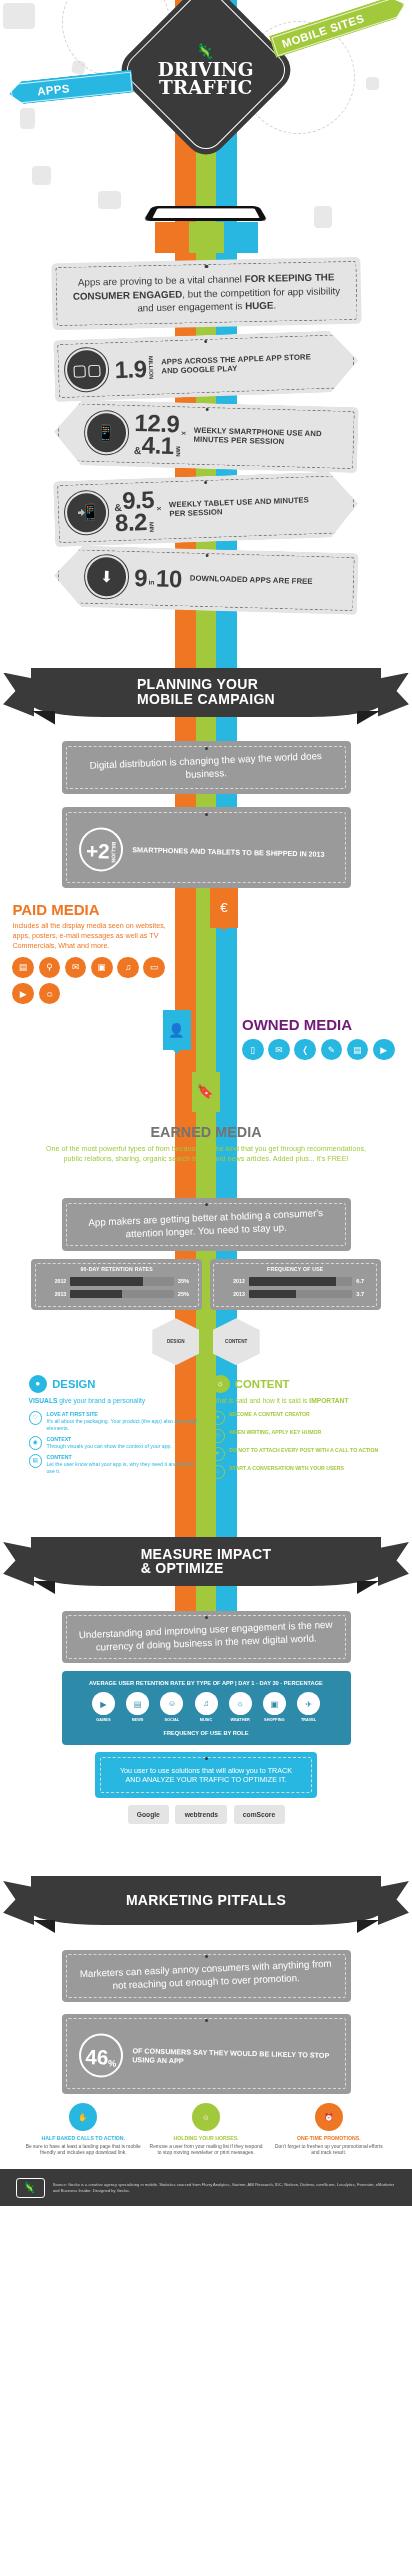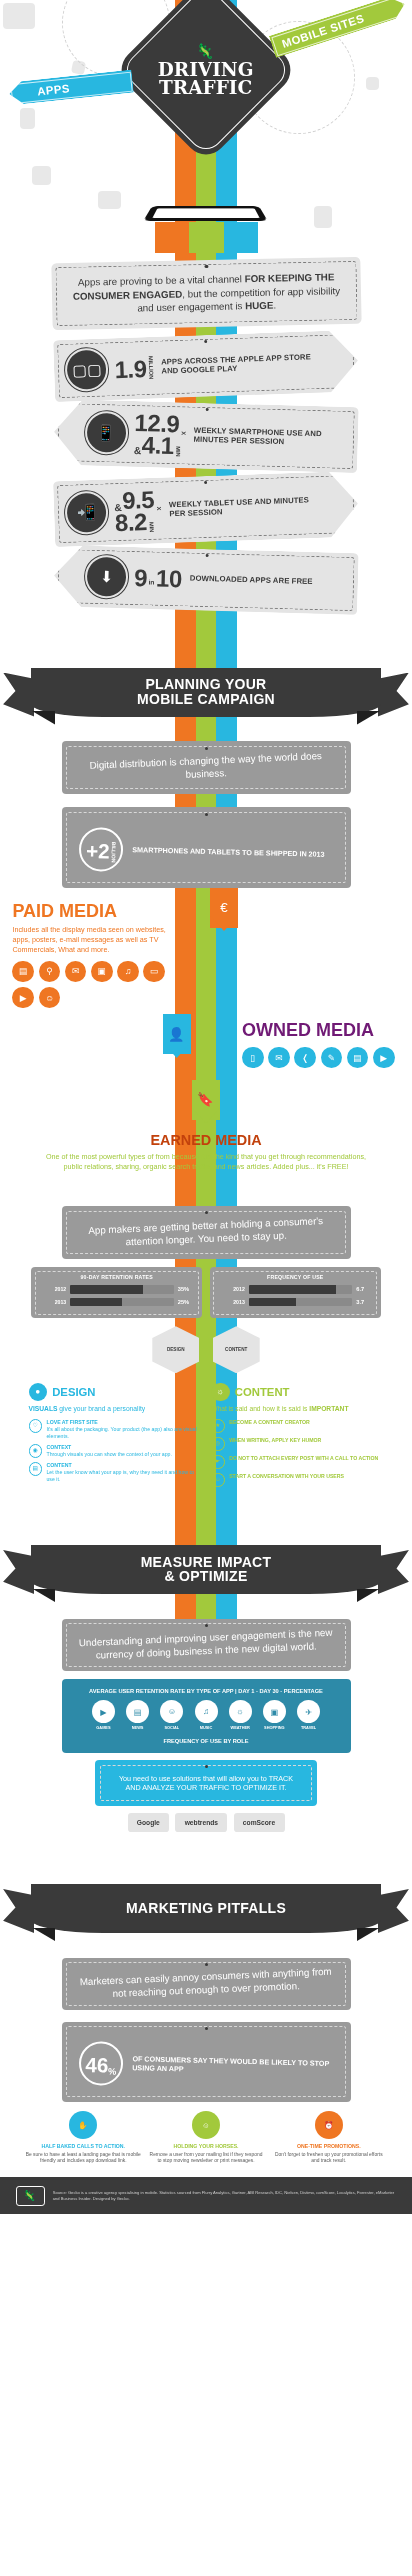--- a/index.html
+++ b/index.html
@@ -129,21 +129,21 @@
     letter-spacing: 0.1px; flex: 1;
   }
 
   
   .banner-wrap { position: relative; z-index: 6; height: 77px; margin: 10.3px 0; }
   .banner {
     position:absolute; left: 31px; top: 13.4px; width: 350px; height: 49px;
     background:#3a3a3a; display:flex; align-items:center; justify-content:center;
     border-radius: 0 0 72px 72px / 0 0 13.4px 13.4px;
   }
-  .banner-txt { color:#fff; font-weight:bold; font-size: 14px; line-height:1.05; text-align:center; text-transform:uppercase; letter-spacing:0.3px; }
+  .banner-txt { color:#fff; font-weight:bold; font-size: 14px; line-height:1.05; text-transform:uppercase; letter-spacing:0.3px; }
   .banner-tail { position:absolute; top: 18.5px; width: 31px; height: 44px; background:#3a3a3a; }
   .banner-tail.l { left: 3.1px; clip-path: polygon(0 0, 100% 14%, 100% 100%, 0 72%, 12.4px 42%); }
   .banner-tail.r { right: 3.1px; clip-path: polygon(0 14%, 100% 0, calc(100% - 12.4px) 42%, 100% 72%, 0 100%); }
   .banner-fold { position:absolute; top:57px; width:23px; height:13.4px; background:#1f1f1f; }
   .banner-fold.l { left: 32px; clip-path: polygon(0 0, 100% 0, 100% 100%); }
   .banner-fold.r { right: 32px; clip-path: polygon(0 0, 100% 0, 0 100%); }
 
   
   .hang { position:relative; width: 289px; margin: 0 auto; z-index:5; }
   .hang-sign {
@@ -159,35 +159,35 @@
     font-size: 20.6px; font-weight:bold; line-height:1; padding-bottom:7.2px;
   }
   .hang-circle .sub{ font-size:5.2px; writing-mode: vertical-rl; margin-left:1px; }
   .hang-stat-text{ font-size:7.2px; font-weight:bold; text-transform:uppercase; line-height:1.2; }
 
   
   .media-block { position:relative; z-index:5; padding: 13.4px 0; }
   .media-row { display:flex; align-items:flex-start; gap: 6.2px; }
   .media-col { width: 170px; }
   .media-col.right { margin-left: auto; text-align:left; }
-  .media-h { font-size: 18px; font-weight:bold; text-transform:uppercase; margin-bottom:3.1px; }
+  .media-h { font-size: 15px; font-weight:bold; text-transform:uppercase; margin-bottom:3.1px; }
   .media-p { font-size: 7.2px; line-height:1.36; }
   .pin {
     width: 28px; height: 40px; position:relative; margin: 0 auto;
     display:flex; align-items:center; justify-content:center; color:#fff; font-size:13.4px;
   }
   .pin::after{ content:""; position:absolute; left:0; top:28px; width:28px;height:15.5px;
     clip-path: polygon(0 0, 100% 0, 50% 100%); background: inherit; }
   .icon-row { display:flex; gap: 4.6px; flex-wrap: wrap; margin-top: 6.2px; }
   .ico {
     width: 21.6px; height:21.6px; border-radius:50%; display:flex;align-items:center;justify-content:center;
     color:#fff; font-size:8.8px; position:relative;
   }
   .earned-wrap { text-align:center; padding: 8.2px 36px 0; }
-  .earned-h { font-size: 14.4px; font-weight:bold; color:#c2410c; text-transform:uppercase; margin:4.1px 0 4.1px; }
+  .earned-h { font-size: 14.4px; font-weight:bold; color:#737373; text-transform:uppercase; margin:4.1px 0 4.1px; }
   .earned-p { font-size: 7.2px; line-height:1.4; color:#a2c93c; }
 
   
   .charts { display:flex; gap: 7.2px; width: 350px; margin: 8.2px auto; z-index:5; position:relative; }
   .chart-card { flex:1; background:#9a9a9a; border-radius:4.1px; padding: 7.2px 8.2px 8.2px; color:#fff; position:relative; }
   .chart-card::before{content:"";position:absolute;inset:3.6px;border:0.5px dashed #d8d8d8;border-radius:2.6px;}
   .chart-title{ font-size:5.2px; font-weight:bold; text-transform:uppercase; text-align:center; margin-bottom:5.2px; letter-spacing:0.2px;}
   .bar-row { display:flex; align-items:center; gap:4.1px; margin-bottom:4.1px; font-size:5.2px; }
   .bar-label { width:27px; text-align:right; font-weight:bold; }
   .bar-track { flex:1; height:8.2px; background:#8a8a8a; border-radius:1px; overflow:hidden; }
@@ -592,21 +592,21 @@
       <div class="kpi">
           <div class="kpi-c">✈</div>
           <div class="kpi-l">TRAVEL</div>
         </div>
     </div>
     <div class="bp-title" style="margin-top:7.2px;margin-bottom:0;">FREQUENCY OF USE BY ROLE</div>
   </div>
 
   <div class="hang" style="width:222px;">
     <div class="hang-sign" style="background:#28b7e0;">
-      <div class="hang-quote" style="font-size:7.2px;transform:rotate(0deg);">You need to use solutions that will allow you to TRACK AND ANALYZE YOUR TRAFFIC TO OPTIMIZE IT.</div>
+      <div class="hang-quote" style="font-size:7.2px;transform:rotate(0deg);">You user to use solutions that will allow you to TRACK AND ANALYZE YOUR TRAFFIC TO OPTIMIZE IT.</div>
     </div>
   </div>
 
   <div class="tools">
     <div class="tool">Google</div>
     <div class="tool">webtrends</div>
     <div class="tool">comScore</div>
   </div>
 
   <div class="section-gap"></div>

